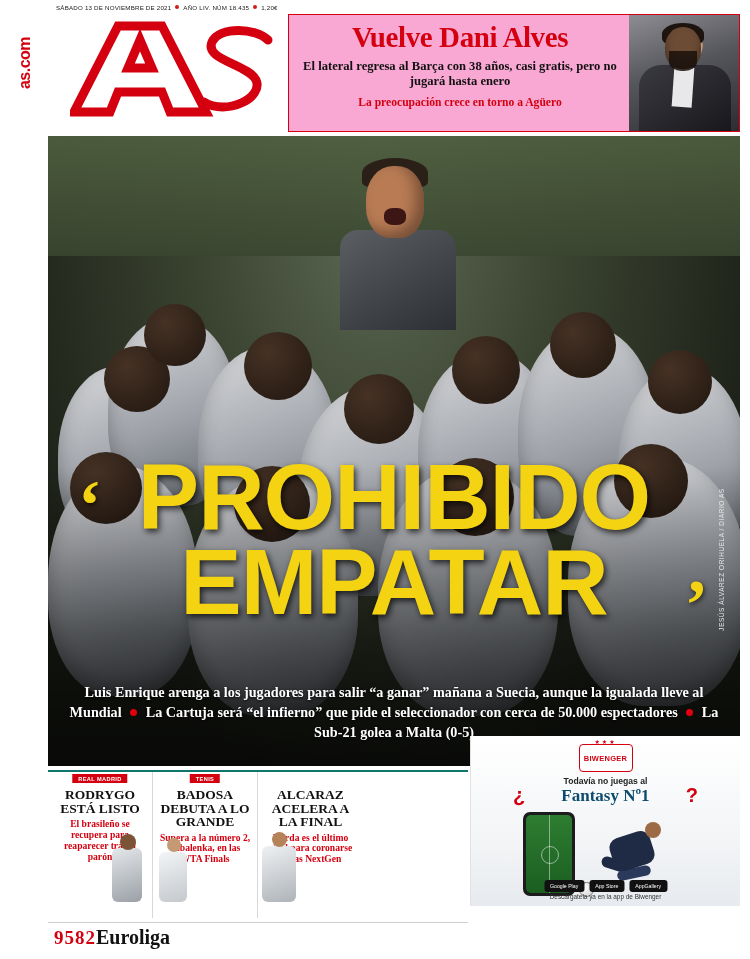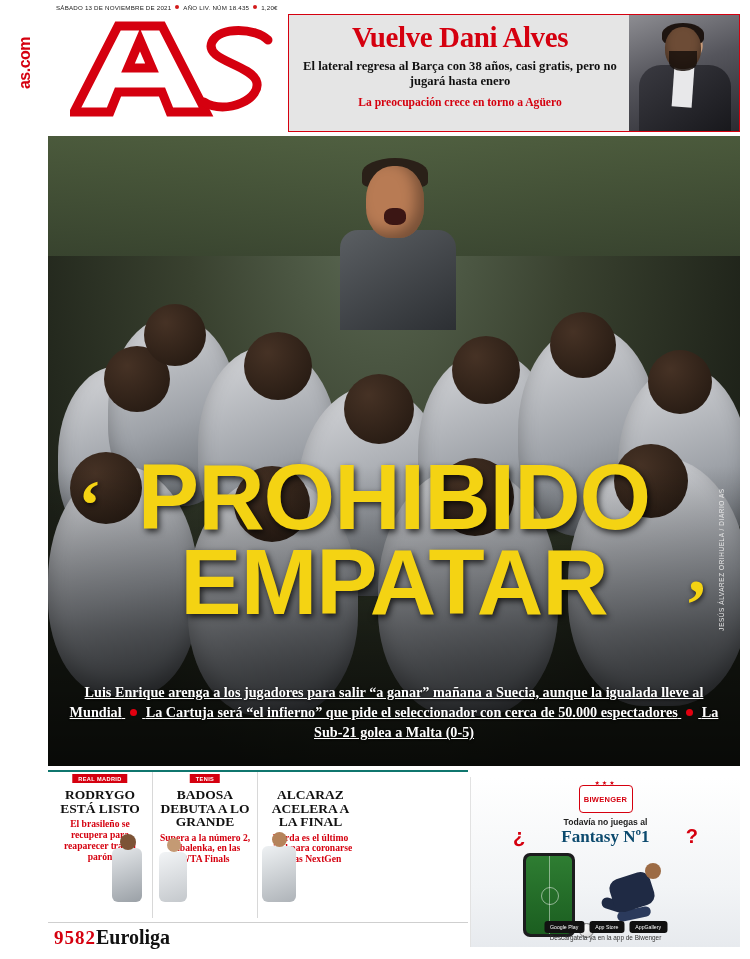--- a/index.html
+++ b/index.html
@@ -66,21 +66,21 @@
     width: 205px; height: 110px;
   }
   .as-logo svg { width: 100%; height: 100%; display: block; }
 
   
   .topbox {
     position: absolute;
     left: 288px; top: 14px;
     width: 452px; height: 118px;
     border: 1.6px solid #d5000f;
-    background: #e5e5e5;
+    background: #f9a8d4;
     overflow: hidden;
   }
   .topbox .photo {
     position: absolute;
     right: 0; top: 0;
     width: 110px; height: 118px;
     background:
       radial-gradient(circle at 52% 26%, #c79a78 0 16px, rgba(199,154,120,0) 17px),
       linear-gradient(160deg, #8d8d92 0%, #55555c 45%, #2b2b31 100%);
     overflow: hidden;
@@ -264,21 +264,20 @@
     position: absolute;
     left: 60px; top: 682px;
     width: 668px;
     text-align: center;
     font-family: "Liberation Serif", serif;
     font-weight: bold;
     color: #fff;
     font-size: 14.2px;
     line-height: 1.42;
     text-shadow: 0 1px 3px rgba(0,0,0,.85);
-    text-decoration: underline;
   }
   .subhead .reddot {
     display: inline-block;
     width: 7px; height: 7px;
     background: #e2000f;
     border-radius: 50%;
     margin: 0 5px 1px 5px;
   }
 
   
@@ -332,21 +331,21 @@
     bottom: 0; right: 0;
     width: 48px; height: 92px;
     overflow: hidden;
   }
   .sfig.left { left: 0; right: auto; }
   .fg-body { position: absolute; border-radius: 6px; }
 
   
   .advert {
     position: absolute;
-    left: 470px; top: 777px;
+    left: 470px; top: 736px;
     width: 270px; height: 170px;
     background: #ffffff;
     border-left: 1px solid #e2e2e2;
     overflow: hidden;
     padding-left: 39px;
   }
   .ad-bg {
     position: absolute; inset: 0;
     background: linear-gradient(180deg,#ffffff 0%, #f2f4f6 65%, #e7eaee 100%);
   }

